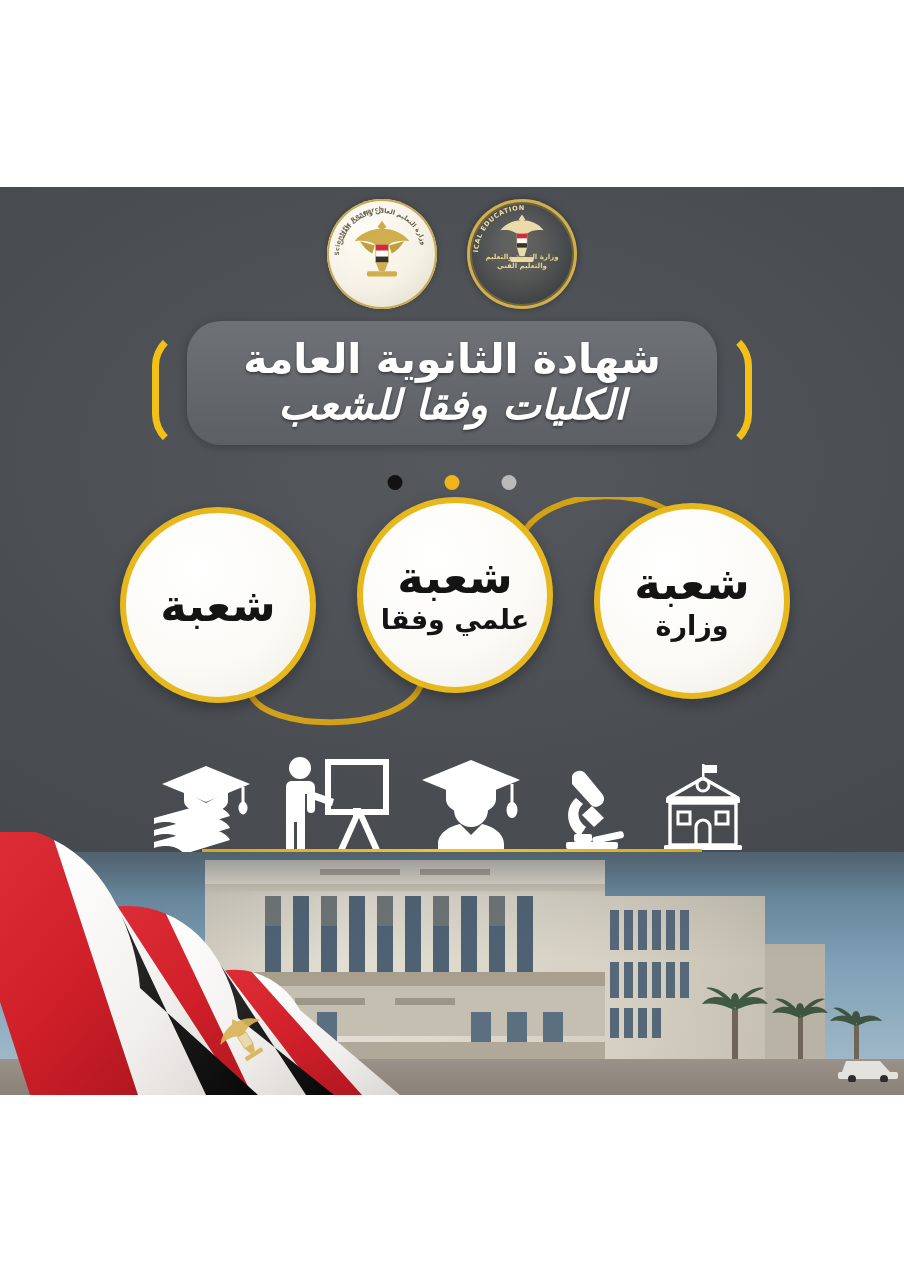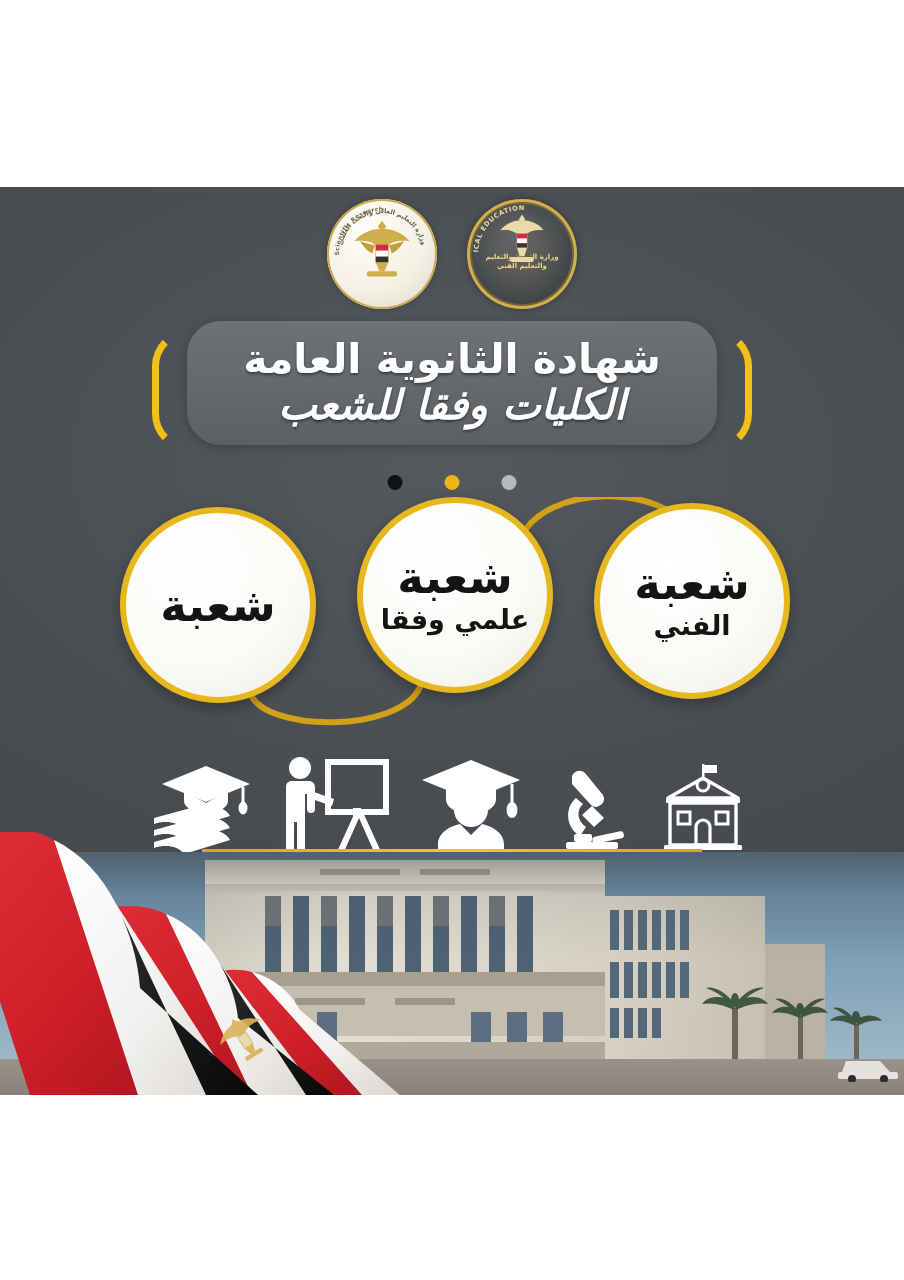--- a/index.html
+++ b/index.html
@@ -411,21 +411,21 @@
       <div class="branch-top">شعبة</div>
     </div>
 
     <div class="branch branch-2">
       <div class="branch-top">شعبة</div>
       <div class="branch-sub">علمي وفقا</div>
     </div>
 
     <div class="branch branch-3">
       <div class="branch-top">شعبة</div>
-      <div class="branch-sub">الفني</div>
+      <div class="branch-sub">وزارة</div>
     </div>
   </div>
 
   <div class="icon-strip">
 
     <svg class="edu-icon" width="100" height="100" viewBox="0 0 100 100">
       <g fill="#ffffff">
         <rect x="46" y="6" width="2.5" height="16"></rect>
         <path d="M48 7 h13 v8 h-13 z"></path>
         <circle cx="47" cy="27" r="6" fill="none" stroke="#ffffff" stroke-width="3"></circle>

